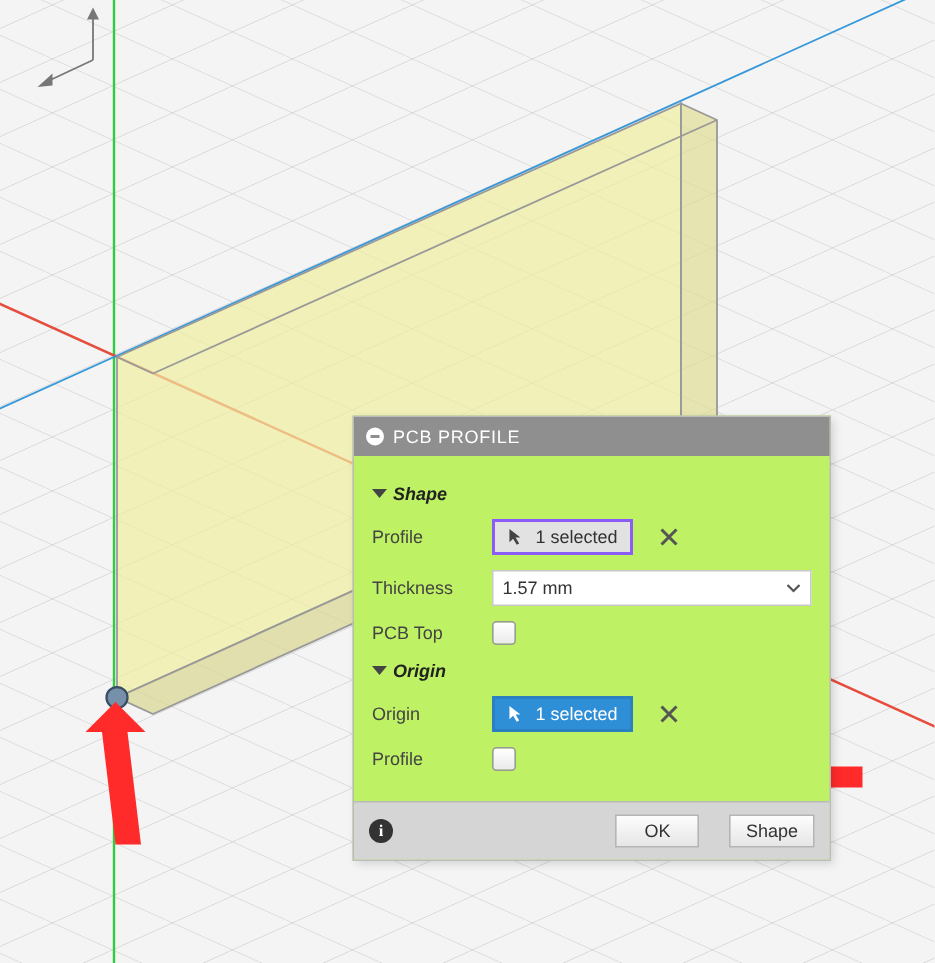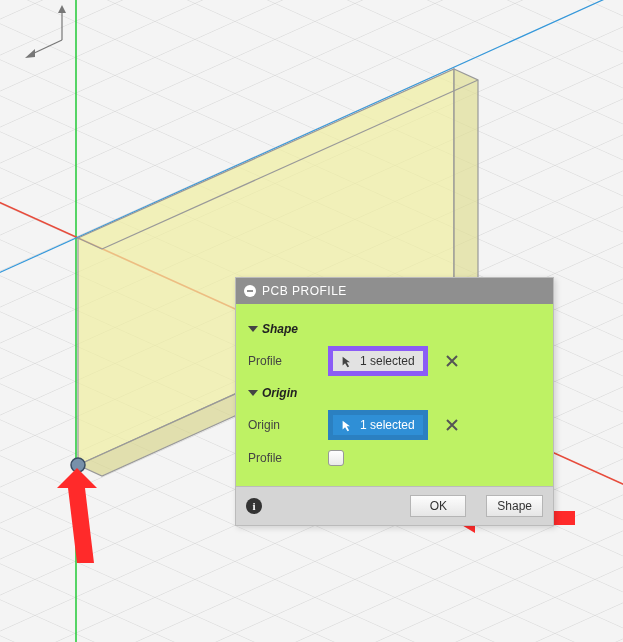--- a/index.html
+++ b/index.html
@@ -69,25 +69,24 @@
     margin: 10px 0;
     gap: 8px;
   }
   .row .label {
     width: 72px;
     color: #444;
     font-size: 12px;
   }
   .sel-chip {
     display: inline-flex;
-    align-items: center;
     gap: 6px;
     padding: 3px 8px;
     background: #e2e2e2;
-    border: 5px solid #8b5cf6;
+    border: 2px solid #8b5cf6;
     font-size: 12px;
     color: #333;
   }
   .sel-chip svg { width: 13px; height: 13px; }
   .sel-chip.blue {
     background: #2f8fd6;
     border-color: #2b80c1;
     color: #fff;
   }
   .sel-chip.blue svg path { fill: #fff; }
@@ -221,22 +220,35 @@
           </svg>
         <span>1 selected</span>
       </span>
       <span class="clear-x">
         <svg viewBox="0 0 12 12">
             <path d="M1 1 L11 11 M11 1 L1 11" stroke="#555" stroke-width="2"></path>
           </svg>
       </span>
     </div>
 
-
-
+    <div class="row">
+      <span class="label">Thickness</span>
+      <span class="text-input">
+        <span>1.57 mm</span>
+        <svg class="dd" viewBox="0 0 10 10">
+            <path d="M1 3 L5 7 L9 3" stroke="#555" fill="none" stroke-width="1.5"></path>
+          </svg>
+      </span>
+    </div>
+
+
+    <div class="row">
+      <span class="label">PCB Top</span>
+      <span class="checkbox"></span>
+    </div>
 
     <div class="section-head">
       <span class="caret"></span>
       <span>Origin</span>
     </div>
 
     <div class="row">
       <span class="label">Origin</span>
       <span class="sel-chip blue">
         <svg viewBox="0 0 16 16">

